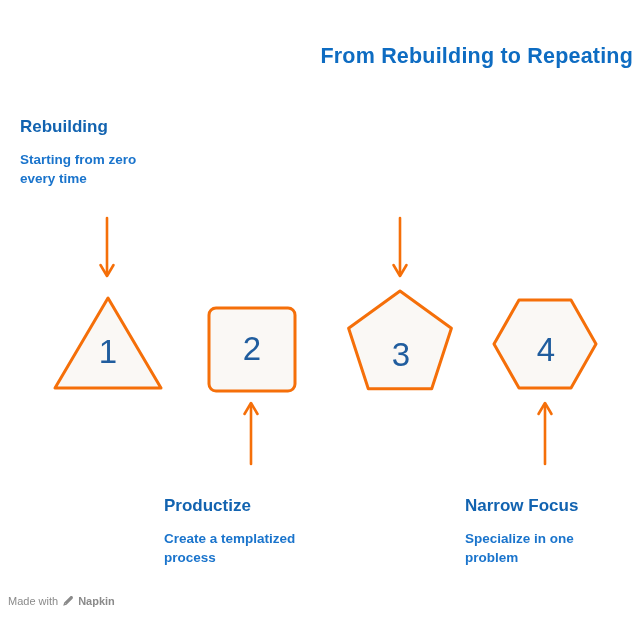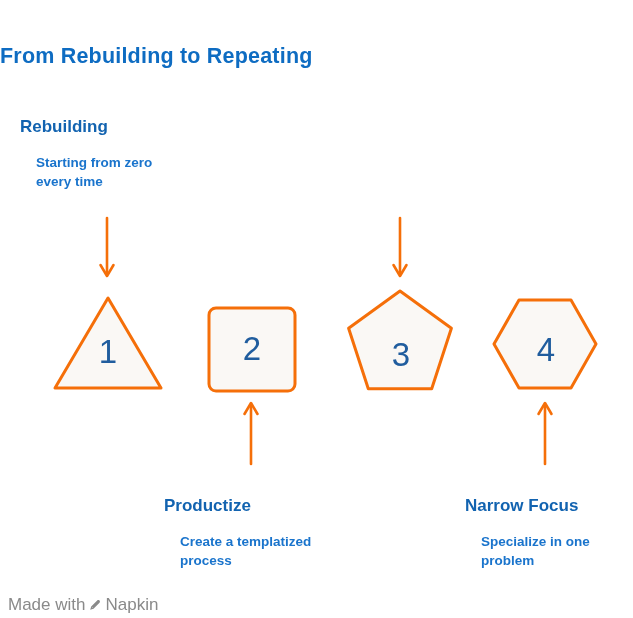--- a/index.html
+++ b/index.html
@@ -5,36 +5,36 @@
   html,body{margin:0;padding:0;}
   #canvas{
     position:relative;
     width:633px;height:618px;
     background:#ffffff;
     overflow:hidden;
     font-family:"Liberation Sans", sans-serif;
   }
   .title{
     position:absolute;top:44px;left:0;width:633px;
-    text-align:left;
+    text-align:right;
     font-size:21.5px;font-weight:700;
     color:var(--title_blue,#0e6cc2);
     letter-spacing:.2px;
   }
   .label-block{position:absolute;text-align:left;}
   .label-heading{
     font-size:17px;font-weight:700;
     color:var(--heading_blue,#1263b0);
     margin:0 0 13px 0;
   }
   .label-desc{
     font-size:13.5px;font-weight:600;line-height:19px;
     color:var(--body_blue,#1a74cc);
     white-space:pre-line;
-    margin:16px;
+    margin:0;
   }
   .arrow-svg,.shape-svg{position:absolute;display:block;}
   .arrow-svg path, .arrow-svg line{
     stroke:var(--accent_orange,#f56f09);
     stroke-width:2.6;fill:none;
     stroke-linecap:round;stroke-linejoin:round;
   }
   .shape-svg polygon,.shape-svg rect{
     fill:var(--shape_fill,#faf8f5);
     stroke:var(--accent_orange,#f56f09);
@@ -43,23 +43,23 @@
   .shape-number{
     position:absolute;
     transform:translate(-50%,-50%);
     font-size:33px;font-weight:500;
     color:var(--number_blue,#205d9e);
   }
   .footer{
     position:absolute;left:8px;top:595px;
     display:flex;align-items:center;gap:4px;
     color:var(--footer_gray,#8a8a8a);
-    font-size:17px;
+    font-size:11px;
   }
-  .footer .brand{font-weight:400;}
+  .footer .brand{font-weight:700;}
   .pen-icon svg{display:block;}
   .pen-icon path{fill:var(--footer_gray,#8a8a8a);}
 </style>
 </head>
 <body>
 
 <div id="canvas">
 
   <div class="title">From Rebuilding to Repeating</div>
 

